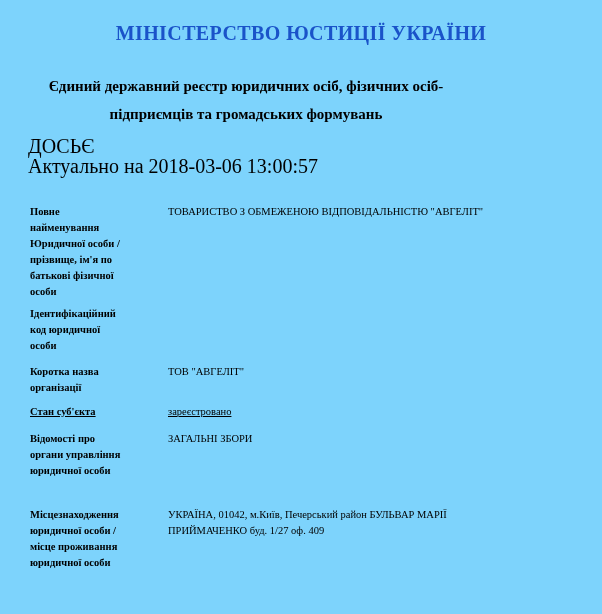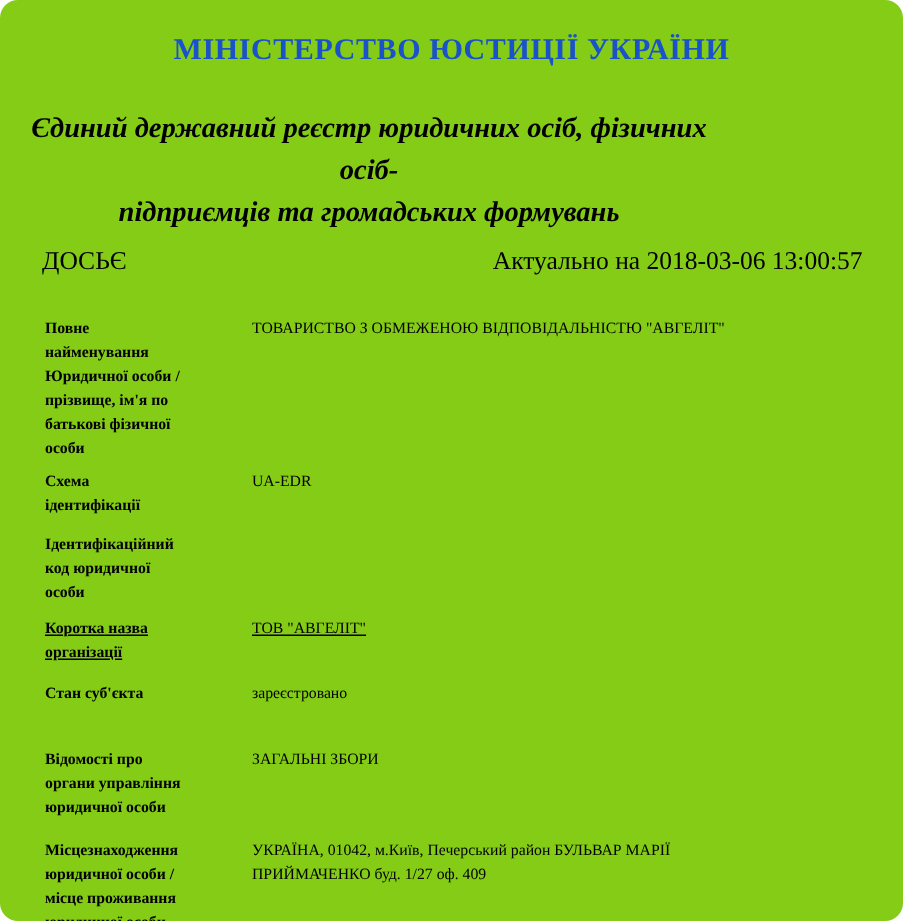--- a/index.html
+++ b/index.html
@@ -21,33 +21,33 @@
     text-align: center;
     font-size: 20px;
     font-weight: 700;
     letter-spacing: 0.4px;
     line-height: 26px;
   }
   .subtitle {
     margin: 26px 0 0 0;
     width: 492px;
     text-align: center;
-    font-size: 19px;
+    font-size: 15px;
     font-weight: 700;
     line-height: 28px;
     white-space: pre-line;
-    font-style: italic;
   }
   .dossier-row {
     display: flex;
-    justify-content: space-between;
+    justify-content: flex-end;
     align-items: baseline;
     margin: 8px 27px 0 28px;
-    font-size: 17px;
+    font-size: 20px;
     line-height: 20px;
+    flex-direction: column;
   }
   .records {
     margin: 28px 0 0 30px;
   }
   .record-row {
     display: flex;
     align-items: flex-start;
   }
   .record-row:nth-of-type(1) { margin-bottom: 6px; }
   .record-row:nth-of-type(2) { margin-bottom: 10px; }
@@ -67,21 +67,21 @@
     width: 345px;
     font-size: 10.5px;
     font-weight: 400;
     line-height: 16px;
     white-space: pre-line;
   }
 </style>
 </head>
 <body>
 
-<div class="page" style="background: #84cc16; color: rgb(0, 0, 0); border-radius: 12px;">
+<div class="page" style="background: #7dd3fc; color: rgb(0, 0, 0);">
 
   <h1 class="title" style="color: rgb(26, 83, 201);">МІНІСТЕРСТВО ЮСТИЦІЇ УКРАЇНИ</h1>
 
   <div class="subtitle">Єдиний державний реєстр юридичних осіб, фізичних осіб-
 підприємців та громадських формувань</div>
 
   <div class="dossier-row">
     <span>ДОСЬЄ</span>
     <span>Актуально на 2018-03-06 13:00:57</span>
   </div>
@@ -90,25 +90,20 @@
     <div class="record-row">
       <div class="record-label">Повне
 найменування
 Юридичної особи /
 прізвище, ім'я по
 батькові фізичної
 особи</div>
       <div class="record-value">ТОВАРИСТВО З ОБМЕЖЕНОЮ ВІДПОВІДАЛЬНІСТЮ "АВГЕЛІТ"</div>
     </div>
 
-    <div class="record-row">
-      <div class="record-label">Схема
-ідентифікації</div>
-      <div class="record-value">UA-EDR</div>
-    </div>
 
     <div class="record-row">
       <div class="record-label">Ідентифікаційний
 код юридичної
 особи</div>
     </div>
 
     <div class="record-row">
       <div class="record-label">Коротка назва
 організації</div>

